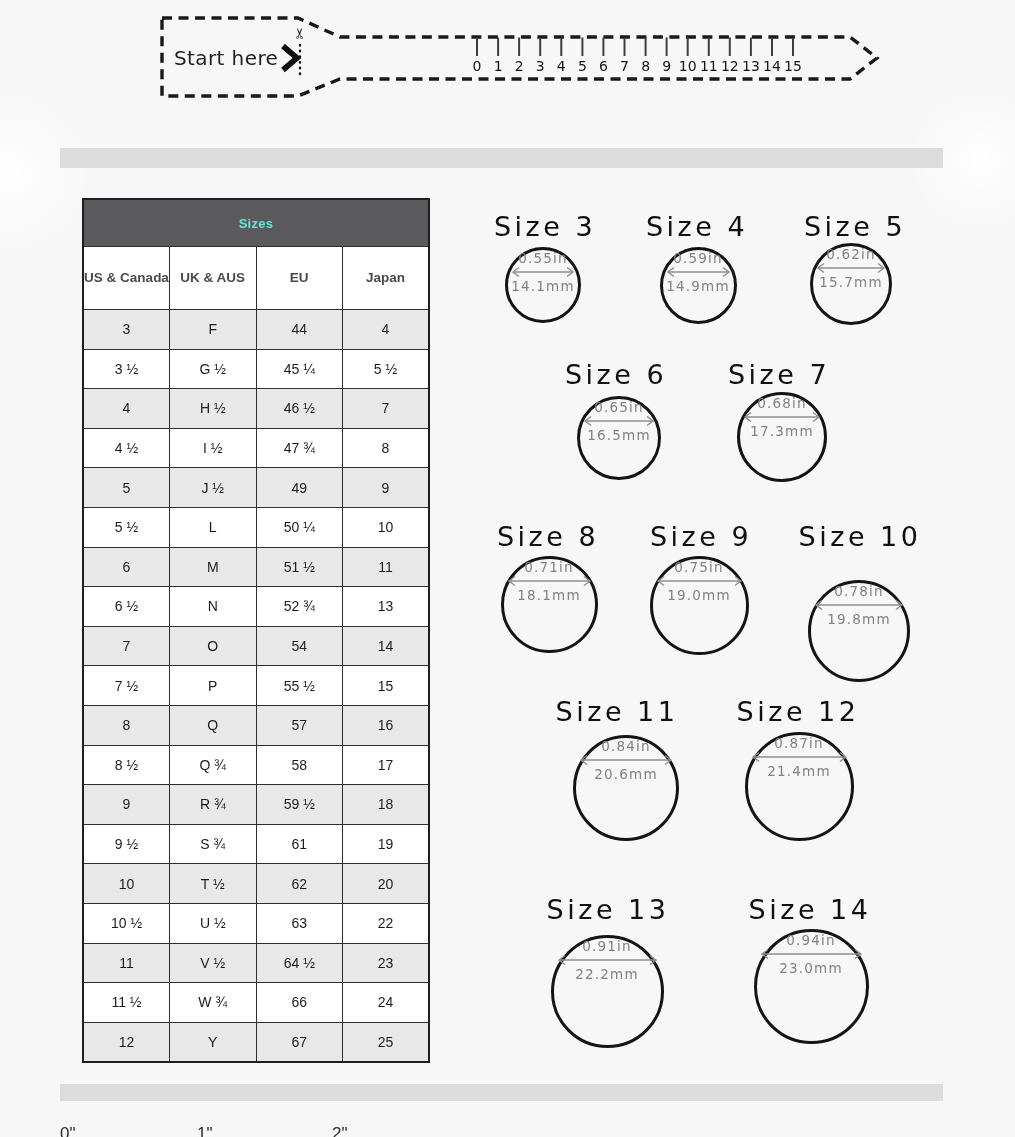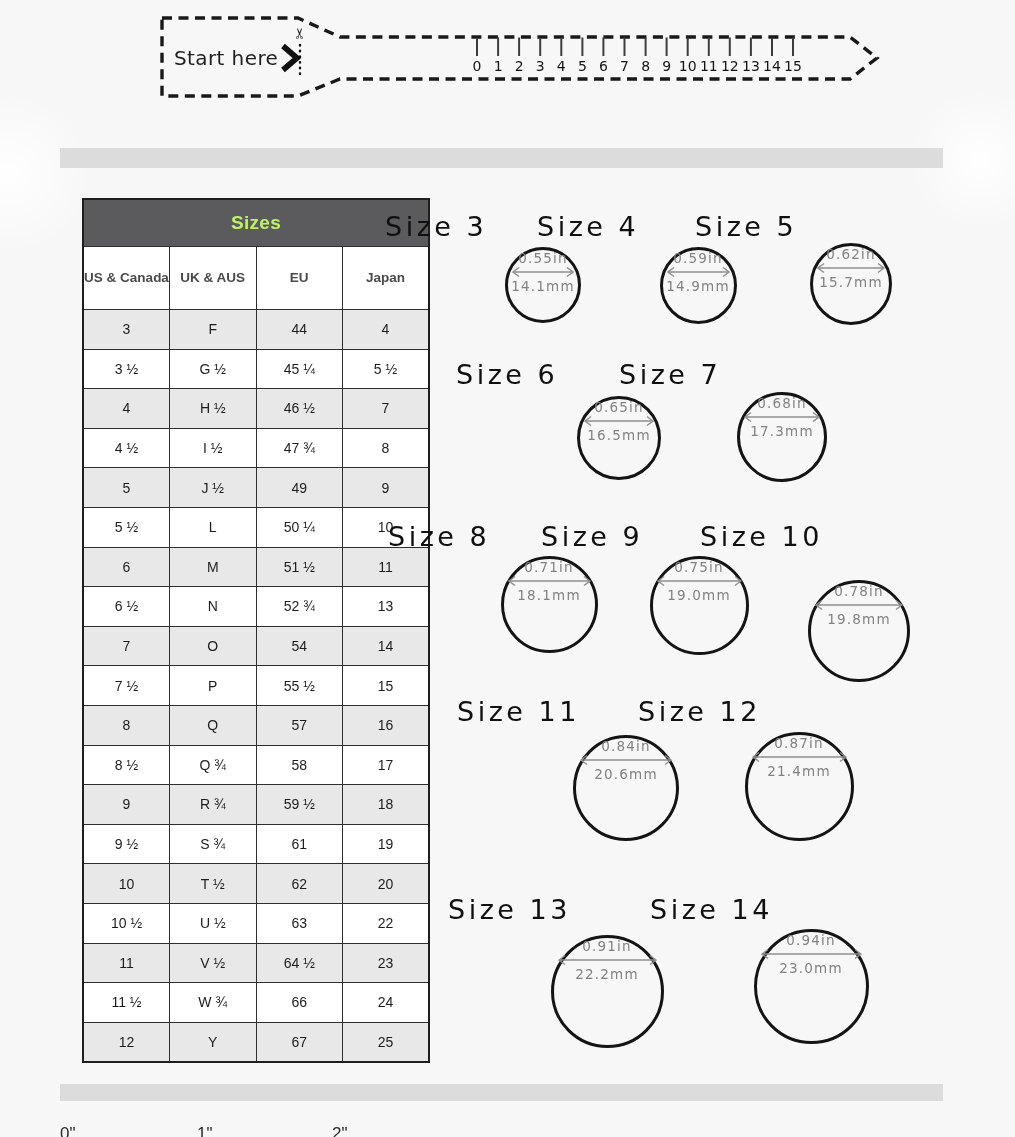--- a/index.html
+++ b/index.html
@@ -27,29 +27,29 @@
   .blob-left{left:-70px;top:88px;width:160px;height:170px;}
   .blob-right{left:905px;top:90px;width:150px;height:140px;}
   
   .size-table{
     position:absolute;left:82px;top:198px;width:348px;
     border-collapse:collapse;table-layout:fixed;background:#fff;
     border:2px solid #1f1f1f;font-family:"Liberation Sans",sans-serif;
   }
   .size-table th,.size-table td{border:1px solid #2e2e2e;text-align:center;vertical-align:middle;padding:0;}
   .size-table .t-title{
-    background:var(--accent_dark,#5b5b5d);color:#bef264;
-    font-size:19px;font-weight:bold;height:46px;letter-spacing:.3px;
+    background:var(--accent_dark,#5b5b5d);color:#5eead4;
+    font-size:13px;font-weight:bold;height:46px;letter-spacing:.3px;
   }
   .size-table .t-col{height:62px;font-size:13.5px;font-weight:bold;color:#4a4a4a;line-height:1.4;margin-left:24px;}
   .size-table td{height:38.6px;font-size:14px;color:#1c1c1c;}
   .size-table tr.shade td{background:var(--row_shade,#e8e8e8);}
   
   .ring-title{
-    position:absolute;width:320px;text-align:left;
+    position:absolute;width:320px;text-align:center;
     font-size:27px;letter-spacing:3.5px;color:#101010;line-height:44px;height:44px;
     font-family:"DejaVu Sans",sans-serif;
   }
   .ring-circle{
     position:absolute;border:3px solid #141414;border-radius:50%;box-sizing:border-box;
     display:flex;align-items:flex-start;justify-content:center;background:transparent;
   }
   .measure{display:flex;flex-direction:column;align-items:center;}
   .m-in,.m-mm{font-size:13.5px;letter-spacing:1.2px;color:var(--muted,#828282);line-height:16px;white-space:nowrap;}
   .arrow{display:block;margin:0;}

